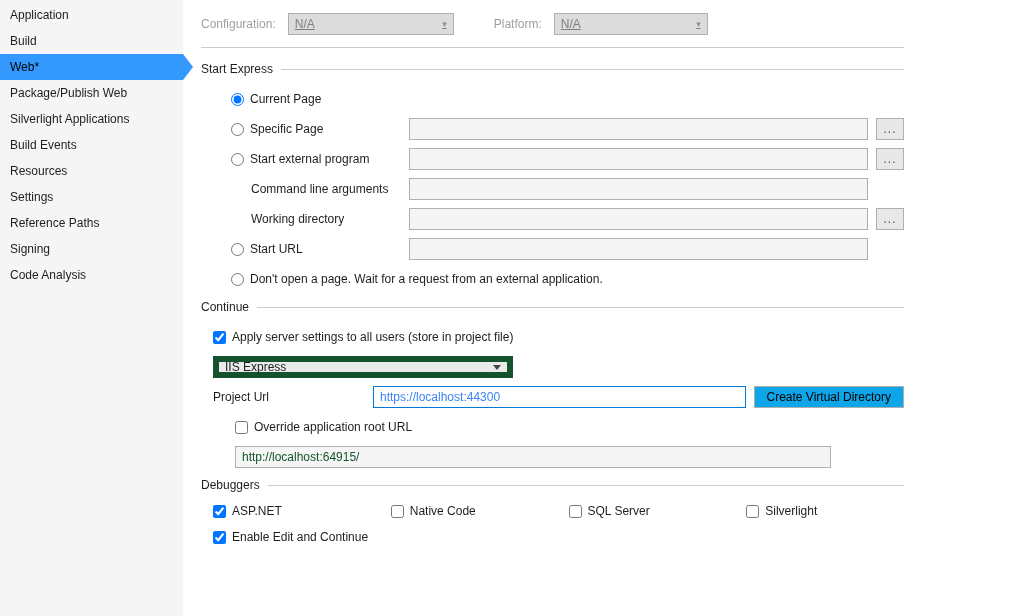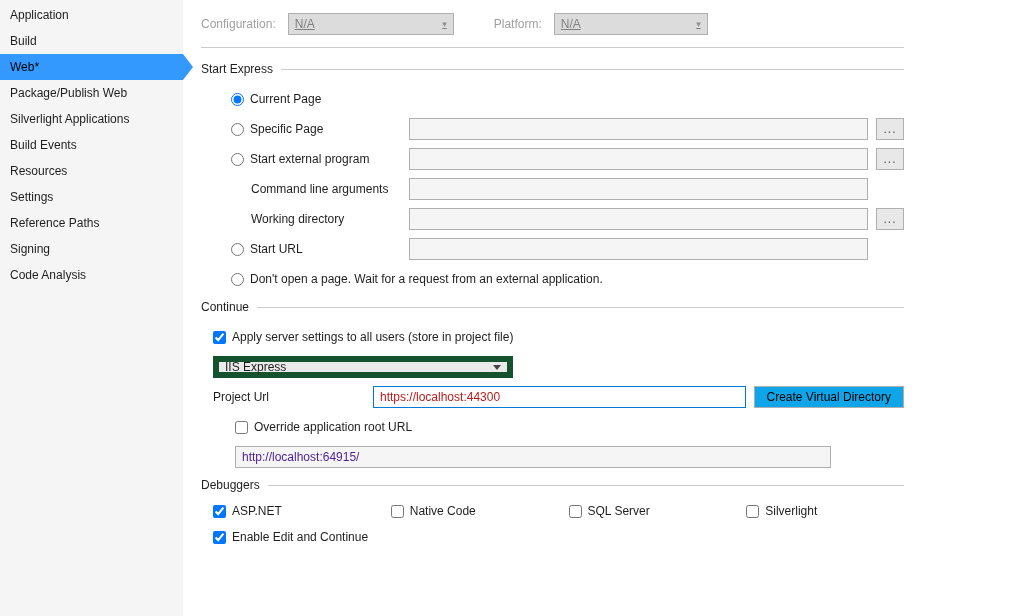--- a/index.html
+++ b/index.html
@@ -97,21 +97,21 @@
     width: 13px; height: 13px; margin: 0;
     cursor: pointer;
   }
   .lbl-col { width: 170px; flex: 0 0 170px; }
   .txt {
     border: 1px solid #afafaf;
     height: 22px;
     padding: 0 6px;
     font: inherit;
     background: #f5f5f5;
-    color: #b91c1c;
+    color: #3b82f6;
   }
   .txt.focused { border: 1px solid #0078d7; background: #fff; }
   .txt.wide { flex: 1; }
   .browse-btn {
     width: 28px; height: 22px;
     border: 1px solid #afafaf;
     background: #e8e8e8;
     display: flex; align-items: center; justify-content: center;
     font-size: 12px;
     letter-spacing: 1px;
@@ -138,21 +138,21 @@
   }
   .btn {
     border: 1px solid #afafaf;
     background: #0ea5e9;
     height: 22px;
     padding: 0 12px;
     font: inherit;
     cursor: pointer;
   }
   .placeholder-input {
-    color: #4c1d95;
+    color: #14532d;
   }
   .debugger-grid {
     display: grid;
     grid-template-columns: repeat(4, 1fr);
     gap: 20px;
     margin-bottom: 8px;
   }
   .caret-line {
     position: relative;
   }

